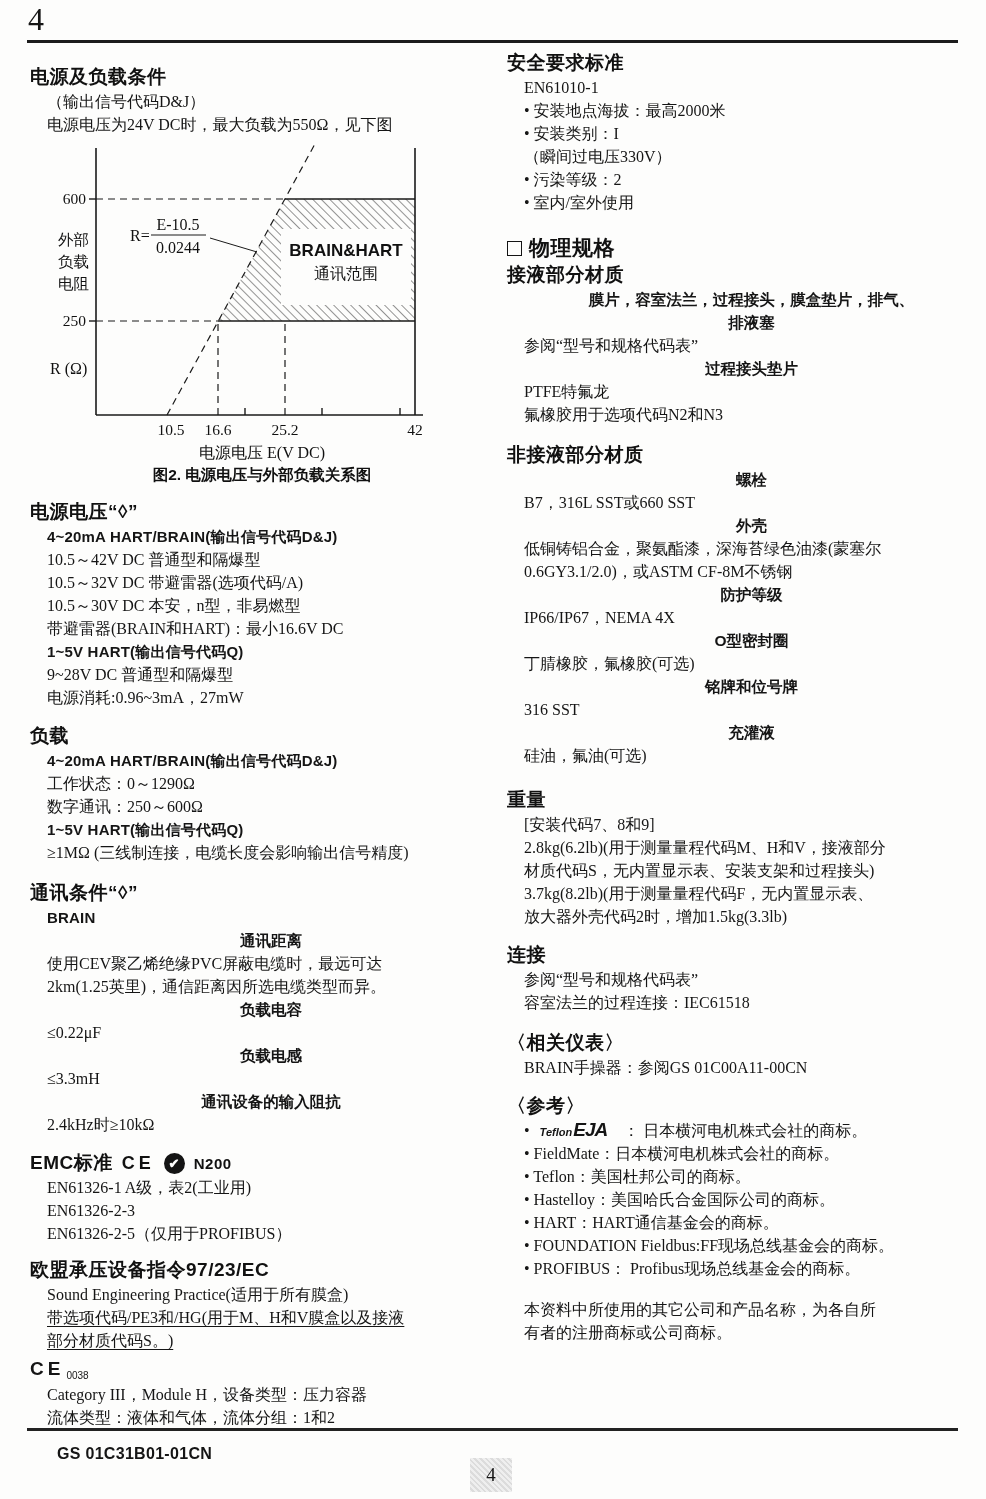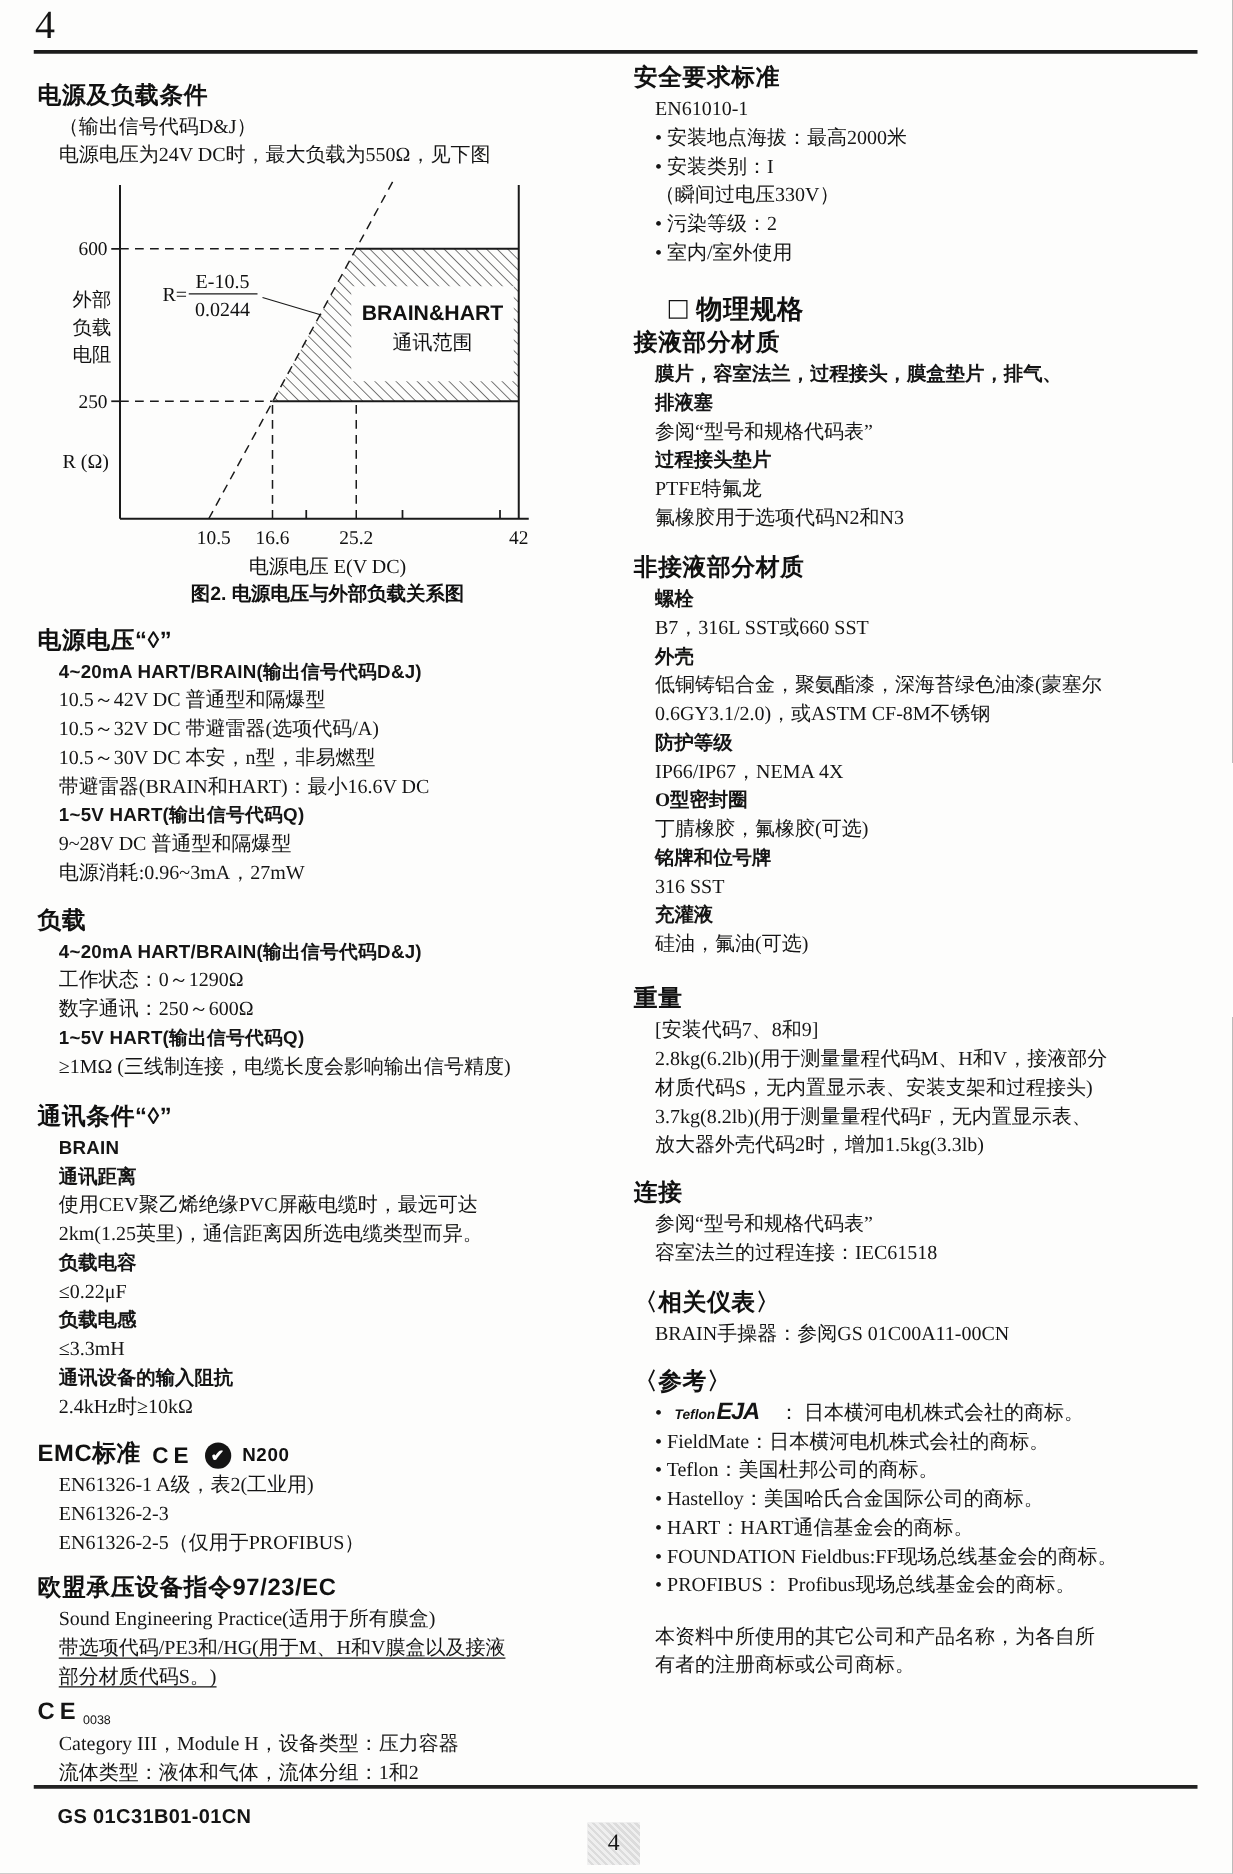--- a/index.html
+++ b/index.html
@@ -7,24 +7,24 @@
         font-family:"Liberation Serif",serif;}
   
   .topnum{position:absolute;left:28px;top:2px;font:32px/34px "Liberation Serif",serif;}
   .toprule{position:absolute;left:27px;top:40px;width:931px;height:3px;background:#1c1c1c;}
   
   .col{position:absolute;top:64px;}
   .col-left{left:30px;width:465px;}
   .col-right{left:507px;top:50px;width:472px;}
   .sec{margin:0;}
   h2{margin:0;font:bold 19px/26px "Liberation Sans",sans-serif;color:#111;letter-spacing:.5px;}
-  h2.h0{font:bold 21px/28px "Liberation Sans",sans-serif;margin-left:28px;}
+  h2.h0{font:bold 21px/28px "Liberation Sans",sans-serif;}
   .lines{margin-left:17px;}
   .line{font:16px/23px "Liberation Serif",serif;white-space:nowrap;}
-  .st-bold{font-family:Liberation Serif, serif;font-weight:bold;font-size:15.5px;}
+  .st-bold{font-family:Liberation Sans, sans-serif;font-weight:bold;font-size:15.5px;text-align:center;}
   .st-gothic{font-family:"Liberation Sans",sans-serif;font-weight:bold;font-size:15px;letter-spacing:.2px;}
   .st-underline{text-decoration:underline;text-underline-offset:3px;}
   
   .mt8{margin-top:8px;}.mt12{margin-top:12px;}.mt14{margin-top:14px;}.mt16{margin-top:16px;}.mt18{margin-top:18px;}.mt20{margin-top:20px;}
   
   .emc-h{display:flex;align-items:center;gap:9px;}
   .ce{font:bold 18px "Liberation Sans",sans-serif;letter-spacing:4px;}
   .ctick{display:inline-flex;width:21px;height:21px;border-radius:50%;background:#141414;color:#fff;
          align-items:center;justify-content:center;font:bold 13px "Liberation Sans",sans-serif;}
   .n200{font:bold 15px "Liberation Sans",sans-serif;letter-spacing:.5px;}
@@ -46,21 +46,21 @@
   .ft-region{font:bold 17px "Liberation Sans",sans-serif;}
   .ft-region2{font:16px "Liberation Sans",sans-serif;}
   .ft-cap{font:bold 15.5px "Liberation Sans",sans-serif;}
   
   .refline{display:flex;align-items:baseline;}
   .refline .b{margin-right:10px;}
   .eja-dpharp{font:italic bold 11px "Liberation Sans",sans-serif;margin-right:1px;}
   .eja-main{font:italic bold 19px "Liberation Sans",sans-serif;letter-spacing:-1px;margin-right:16px;}
   
   .footrule{position:absolute;left:27px;top:1428px;width:931px;height:2.5px;background:#222;}
-  .footer-doc{position:absolute;left:46px;top:1445px;font:bold 16px "Liberation Sans",sans-serif;letter-spacing:.3px;}
+  .footer-doc{position:absolute;left:57px;top:1445px;font:bold 16px "Liberation Sans",sans-serif;letter-spacing:.3px;}
   .pagebox{position:absolute;left:470px;top:1458px;width:42px;height:34px;background:#dcdcdc;
            background-image:repeating-linear-gradient(45deg,rgba(255,255,255,.55) 0 2px,rgba(0,0,0,0) 2px 4px);
            display:flex;align-items:center;justify-content:center;}
   .pagebox span{font:19px "Liberation Serif",serif;}
 </style>
 </head>
 <body>
 
 <div class="page">
 

